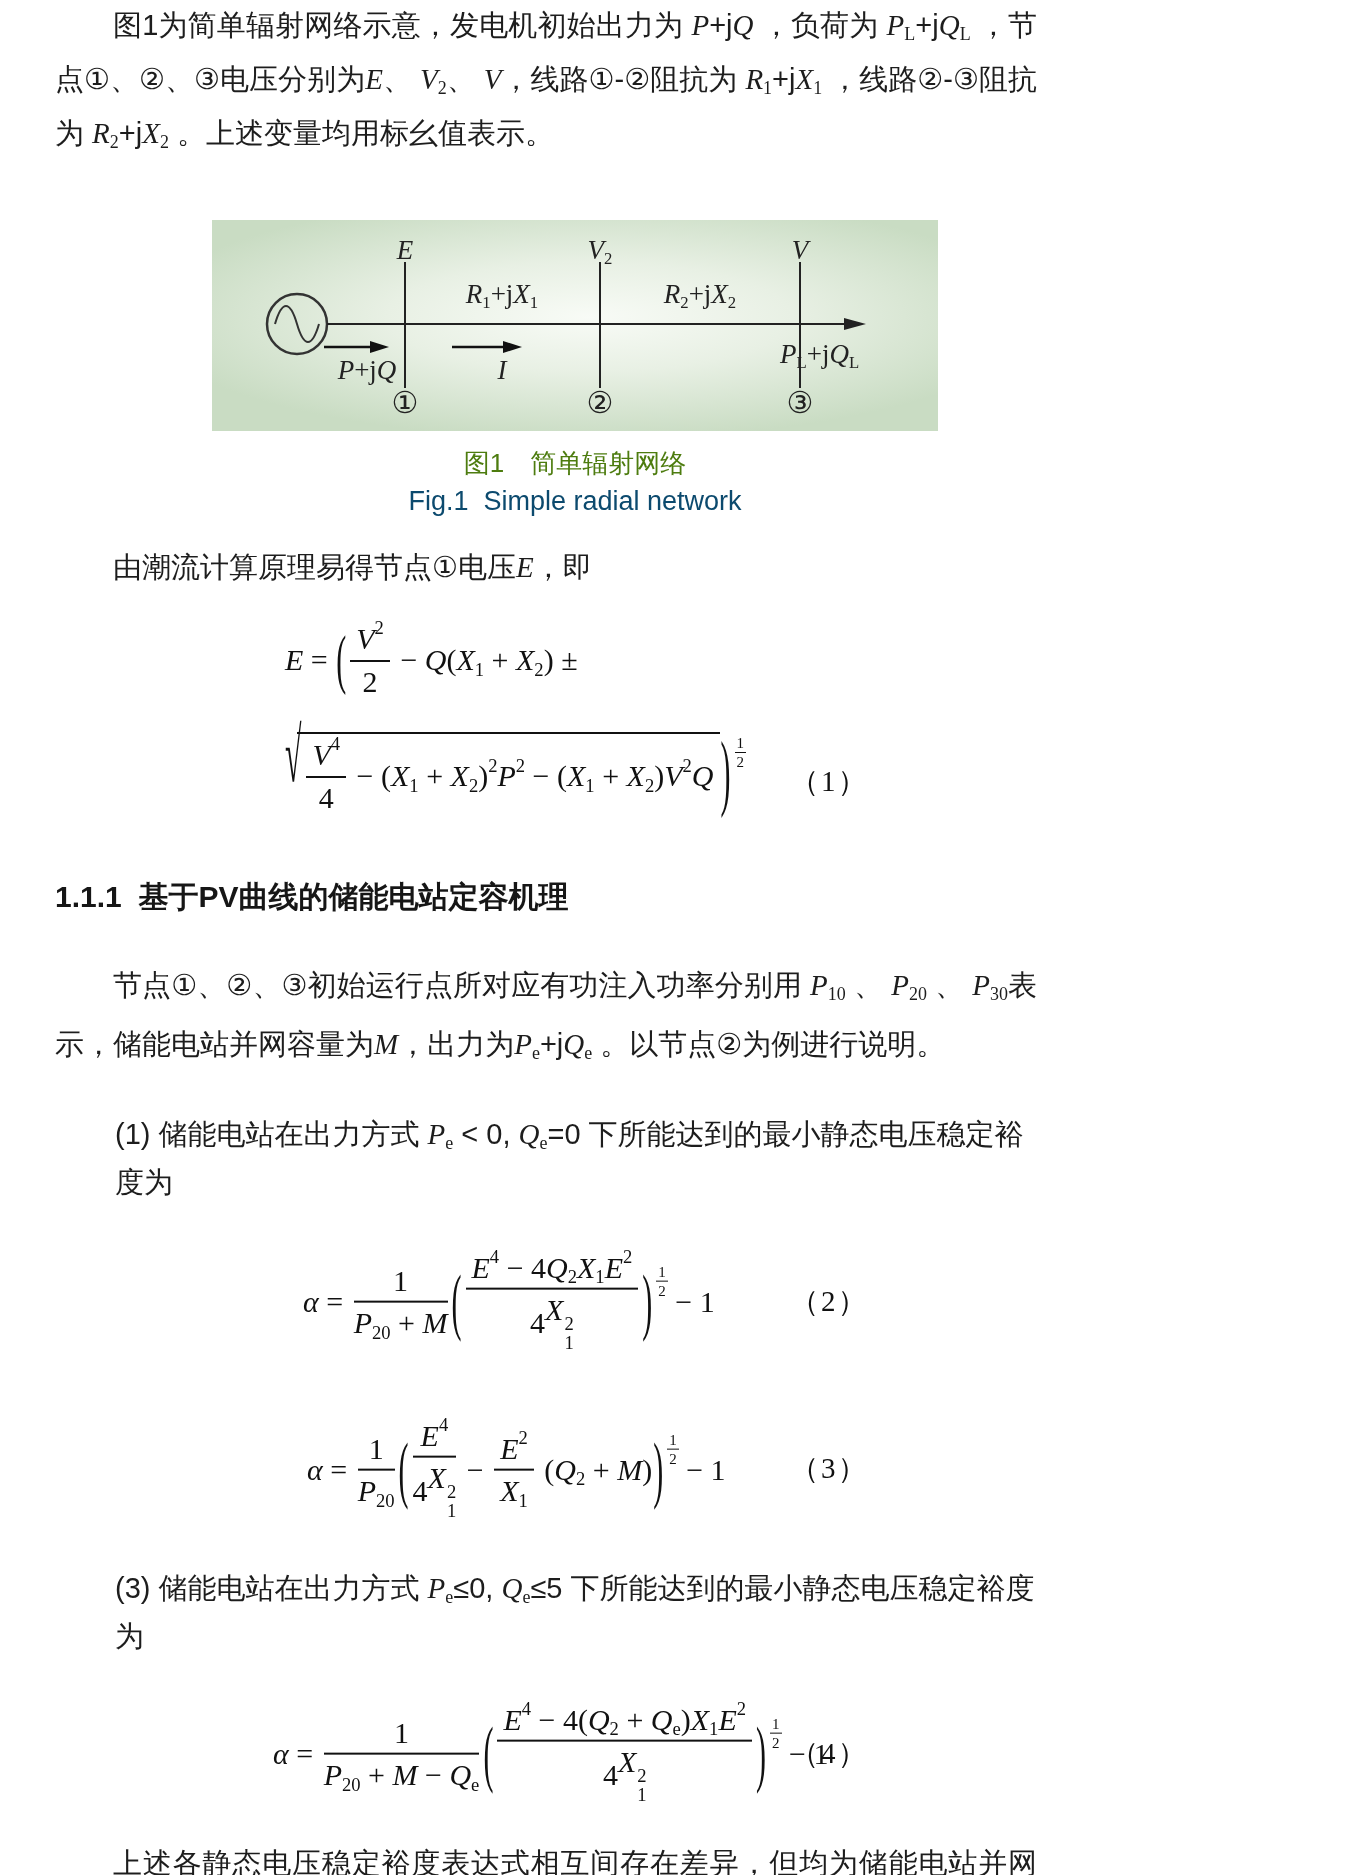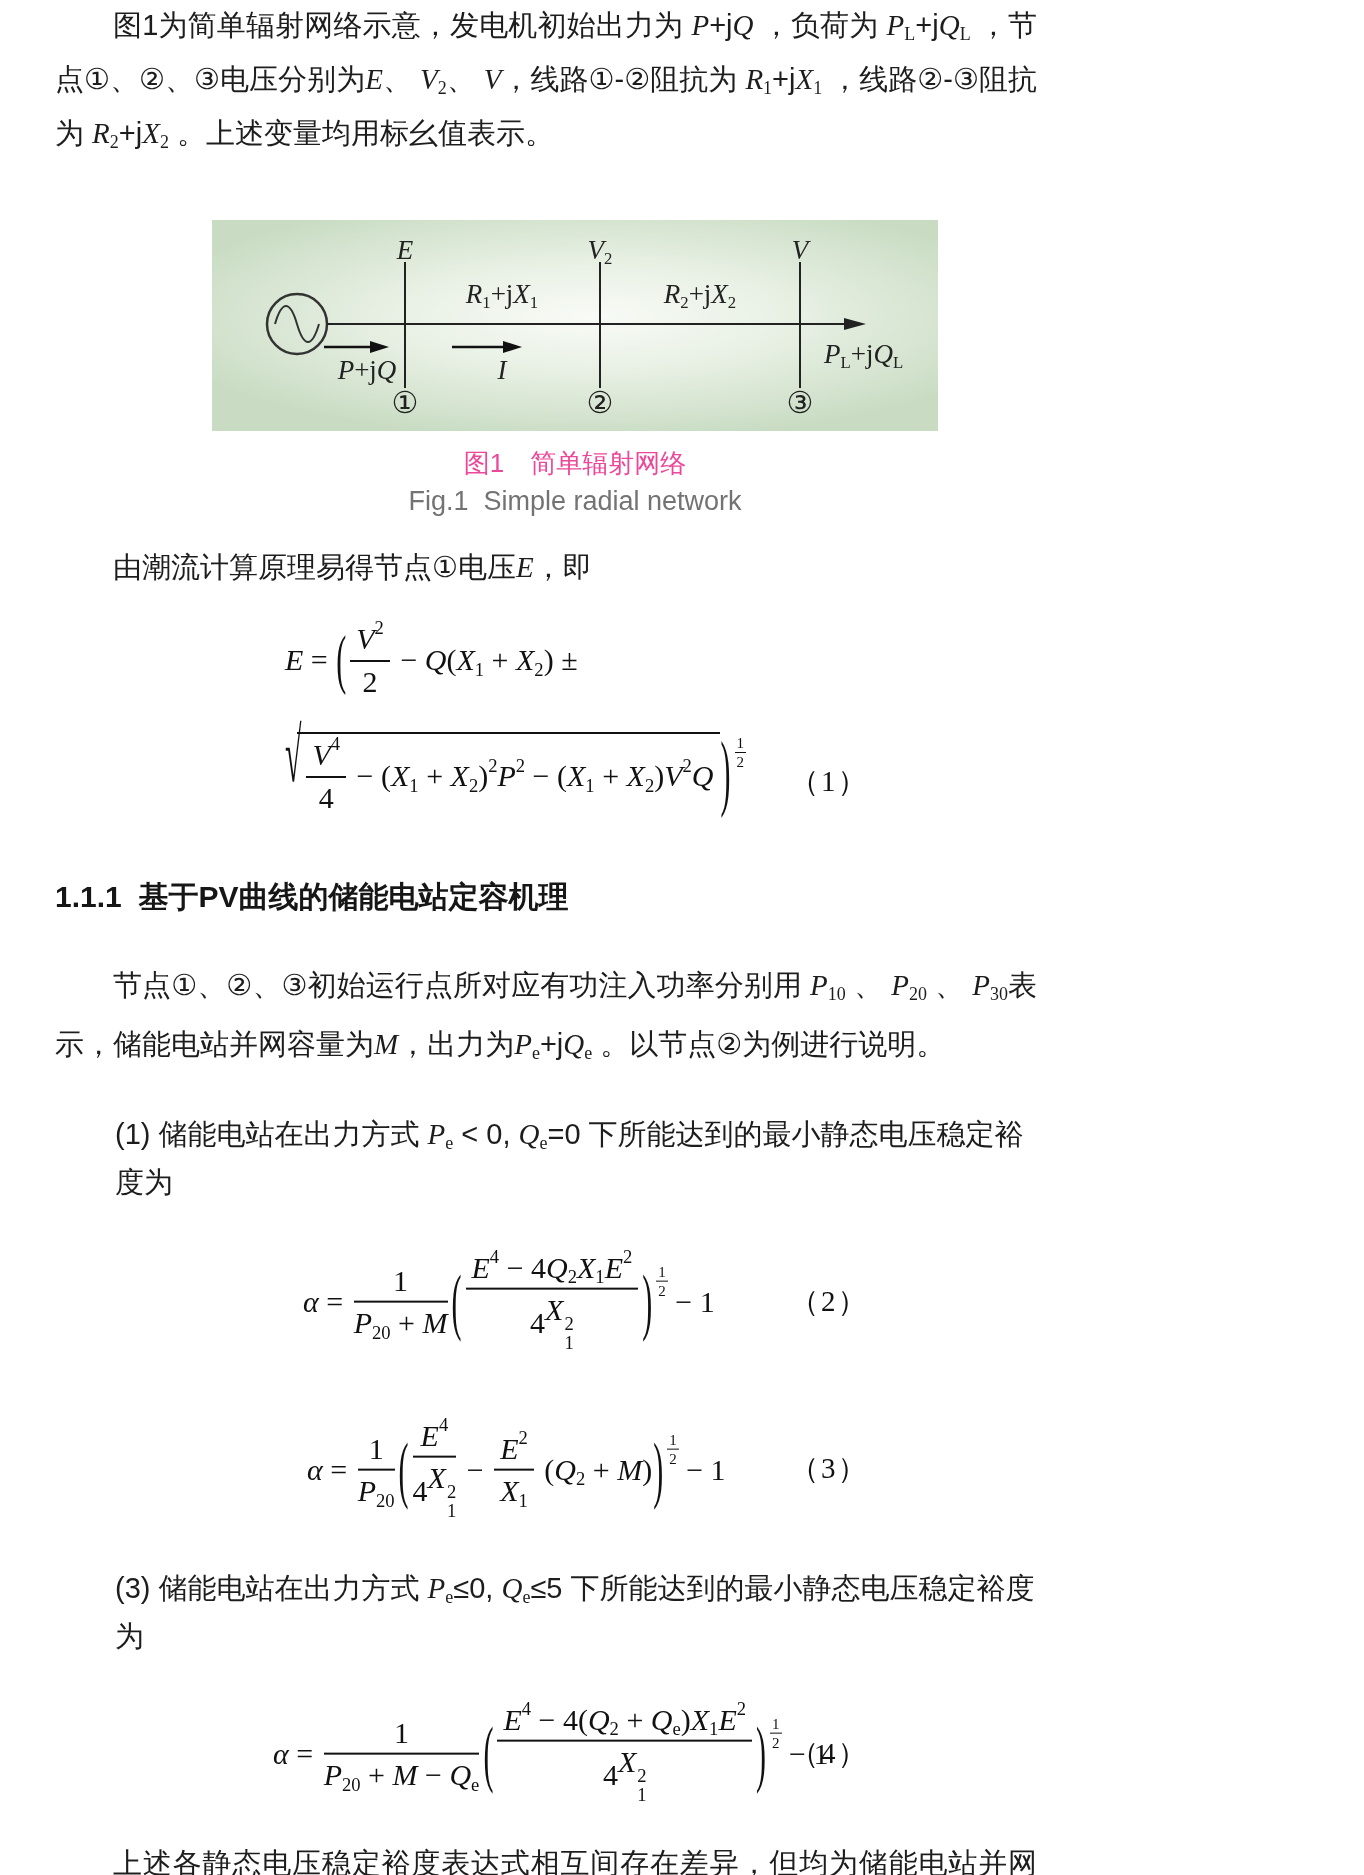--- a/index.html
+++ b/index.html
@@ -20,22 +20,22 @@
           font-size:0.62em;font-style:normal;line-height:1.02;vertical-align:-0.55em;margin-left:1px;}
 
   
   .figure{position:relative;width:726px;height:211px;margin:58px 0 0 157px;
           background:radial-gradient(ellipse 62% 58% at 52% 46%,#f8fbf6 0%,#e8f0e4 45%,var(--fig-green,#c9dcc3) 100%);}
   .figure svg{position:absolute;left:0;top:0;}
   .fig-label{position:absolute;font-family:"Liberation Serif","DejaVu Serif",serif;
              font-size:27px;color:#222;text-align:center;line-height:1.1;}
   .fig-node{position:absolute;font-family:"Liberation Serif","DejaVu Serif",serif;
             font-size:30px;color:#222;text-align:center;line-height:1;}
-  .cap-zh{width:726px;margin:16px 0 0 157px;text-align:center;color:#ec4899;font-size:26px;line-height:32px;white-space:pre;}
-  .cap-en{width:726px;margin:6px 0 0 157px;text-align:center;color:#737373;font-size:27px;line-height:32px;white-space:pre;}
+  .cap-zh{width:726px;margin:16px 0 0 157px;text-align:center;color:#4d7c0f;font-size:26px;line-height:32px;white-space:pre;}
+  .cap-en{width:726px;margin:6px 0 0 157px;text-align:center;color:#0c4a6e;font-size:27px;line-height:32px;white-space:pre;}
 
   
   .heading{font-size:30px;font-weight:bold;margin:28px 0 9px 0;white-space:pre;color:#161616;}
 
   
   .eq{position:relative;font-family:"Liberation Serif","DejaVu Serif",serif;font-size:30px;color:#111;}
   .eqrow{position:absolute;display:flex;align-items:center;white-space:nowrap;}
   .eq .tx{white-space:pre;}
   .eqnum{position:absolute;font-size:29px;letter-spacing:2px;}
   .frac{display:inline-flex;flex-direction:column;text-align:center;vertical-align:middle;margin:0 3px;}
@@ -86,21 +86,21 @@
         <line x1="240" y1="127" x2="291" y2="127" stroke="#111" stroke-width="2.4"></line>
         <polygon points="291,121 310,127 291,133" fill="#111"></polygon>
       </svg>
       <div class="fig-label" style="left:163px;top:16px;width:60px;"><span class="mi">E</span></div>
       <div class="fig-label" style="left:358px;top:16px;width:60px;"><span class="mi">V<span class="msub">2</span></span></div>
       <div class="fig-label" style="left:558px;top:16px;width:60px;"><span class="mi">V</span></div>
       <div class="fig-label" style="left:215px;top:60px;width:150px;"><span class="mi">R<span class="msub">1</span></span><span class="tx">+j</span><span class="mi">X<span class="msub">1</span></span></div>
       <div class="fig-label" style="left:413px;top:60px;width:150px;"><span class="mi">R<span class="msub">2</span></span><span class="tx">+j</span><span class="mi">X<span class="msub">2</span></span></div>
       <div class="fig-label" style="left:95px;top:136px;width:120px;"><span class="mi">P</span><span class="tx">+j</span><span class="mi">Q</span></div>
       <div class="fig-label" style="left:260px;top:136px;width:60px;"><span class="mi">I</span></div>
-      <div class="fig-label" style="left:612px;top:120px;width:130px;text-align:left;"><span class="mi">P<span class="msub">L</span></span><span class="tx">+j</span><span class="mi">Q<span class="msub">L</span></span></div>
+      <div class="fig-label" style="left:568px;top:120px;width:130px;text-align:left;"><span class="mi">P<span class="msub">L</span></span><span class="tx">+j</span><span class="mi">Q<span class="msub">L</span></span></div>
       <div class="fig-node" style="left:168px;top:168px;width:50px;">①</div>
       <div class="fig-node" style="left:363px;top:168px;width:50px;">②</div>
       <div class="fig-node" style="left:563px;top:168px;width:50px;">③</div>
     </div>
 
     <div class="cap-zh">图1　简单辐射网络</div>
     <div class="cap-en">Fig.1  Simple radial network</div>
 
     <p class="para indent" style="margin-top:28px;line-height:44px;"><span class="tx">由潮流计算原理易得节点①电压</span><span class="mi">E</span><span class="tx">，即</span></p>
 

